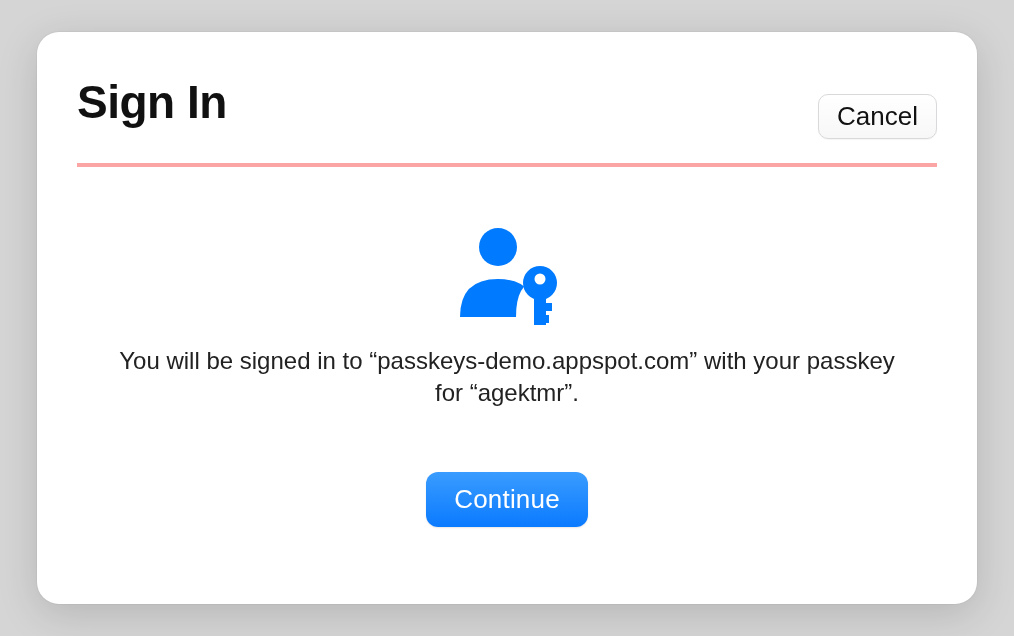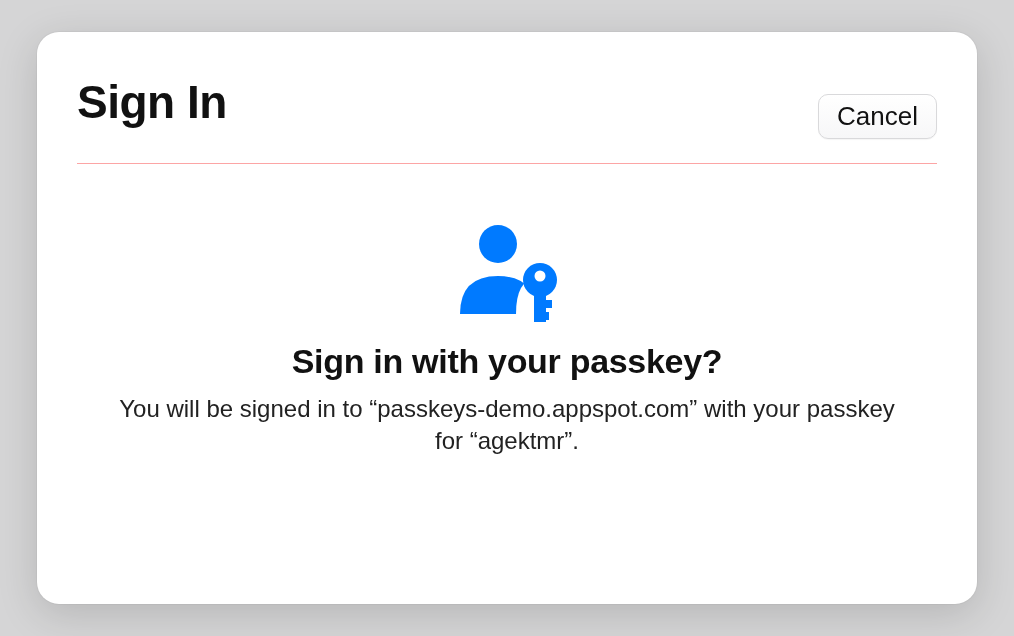--- a/index.html
+++ b/index.html
@@ -26,21 +26,21 @@
       padding: 0 40px;
       display: flex;
       flex-direction: column;
     }
     .header {
       display: flex;
       align-items: center;
       justify-content: space-between;
       padding-top: 32px;
       padding-bottom: 24px;
-      border-bottom: 1px solid #fca5a5;
+      border-bottom: 4px solid #fca5a5;
     }
     .title {
       font-size: 46px;
       font-weight: 700;
       color: #111;
       letter-spacing: -0.5px;
     }
     .cancel-btn {
       font-size: 26px;
       font-weight: 400;
@@ -115,16 +115,16 @@
 
         <g fill="#007aff">
           <circle cx="88" cy="58" r="17"></circle>
           <circle cx="88" cy="54" r="5.5" fill="#ffffff"></circle>
           <rect x="82" y="70" width="12" height="30"></rect>
           <rect x="82" y="78" width="18" height="8"></rect>
           <rect x="82" y="90" width="15" height="8"></rect>
         </g>
       </svg>
     </div>
-    <div class="heading">Sign in with your passkey?</div>
     <div class="desc">You will be signed in to “passkeys-demo.appspot.com” with your passkey for “agektmr”.</div>
+    <button class="continue-btn">Continue</button>
   </div>
 </div>
 
 </body></html>

